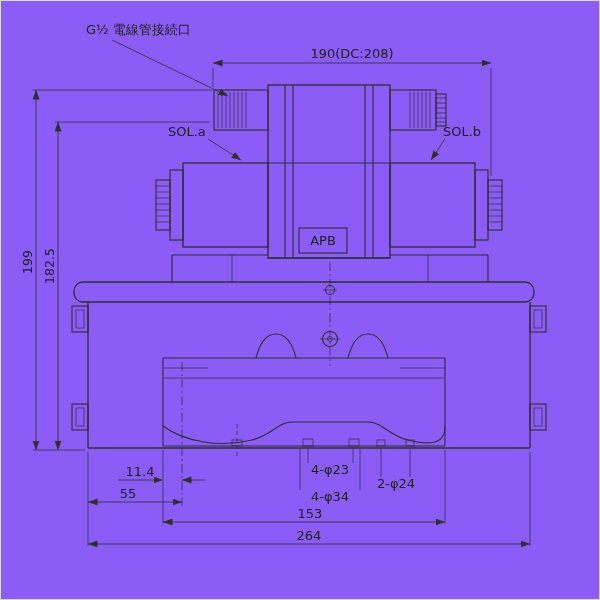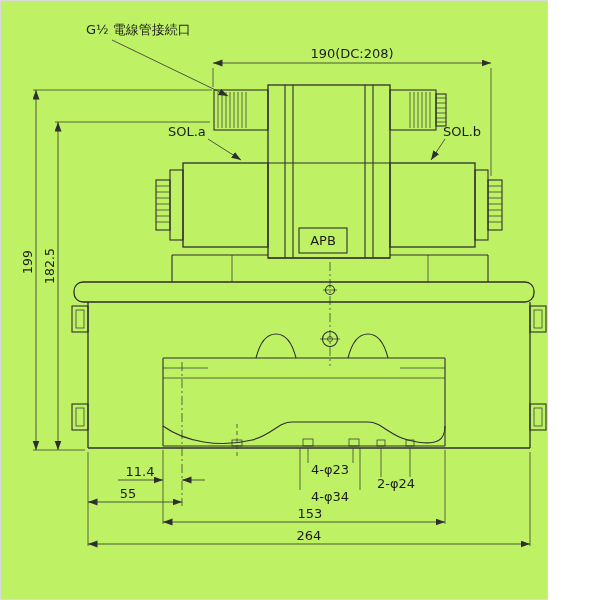--- a/index.html
+++ b/index.html
@@ -1,17 +1,17 @@
 <!DOCTYPE html>
 <html><head>
 <meta charset="utf-8">
 <style>
   html,body { margin:0; padding:0; background:#ffffff; }
   .stage {
-    width:548px; height:600px; position:relative; background:#bef264;
+    width:600px; height:600px; position:relative; background:#8b5cf6;
     box-shadow: inset 0 0 0 1px #d9d9d9;
     font-family:"DejaVu Sans","Liberation Sans",sans-serif;
   }
   svg text {
     font-family:"DejaVu Sans","Liberation Sans",sans-serif;
     fill:#1c1c1c;
   }
   .t13 { font-size:13px; }
   .t12 { font-size:12.5px; }
   .ol  { fill:none; stroke:#2f2f2f; stroke-width:1.1; }

